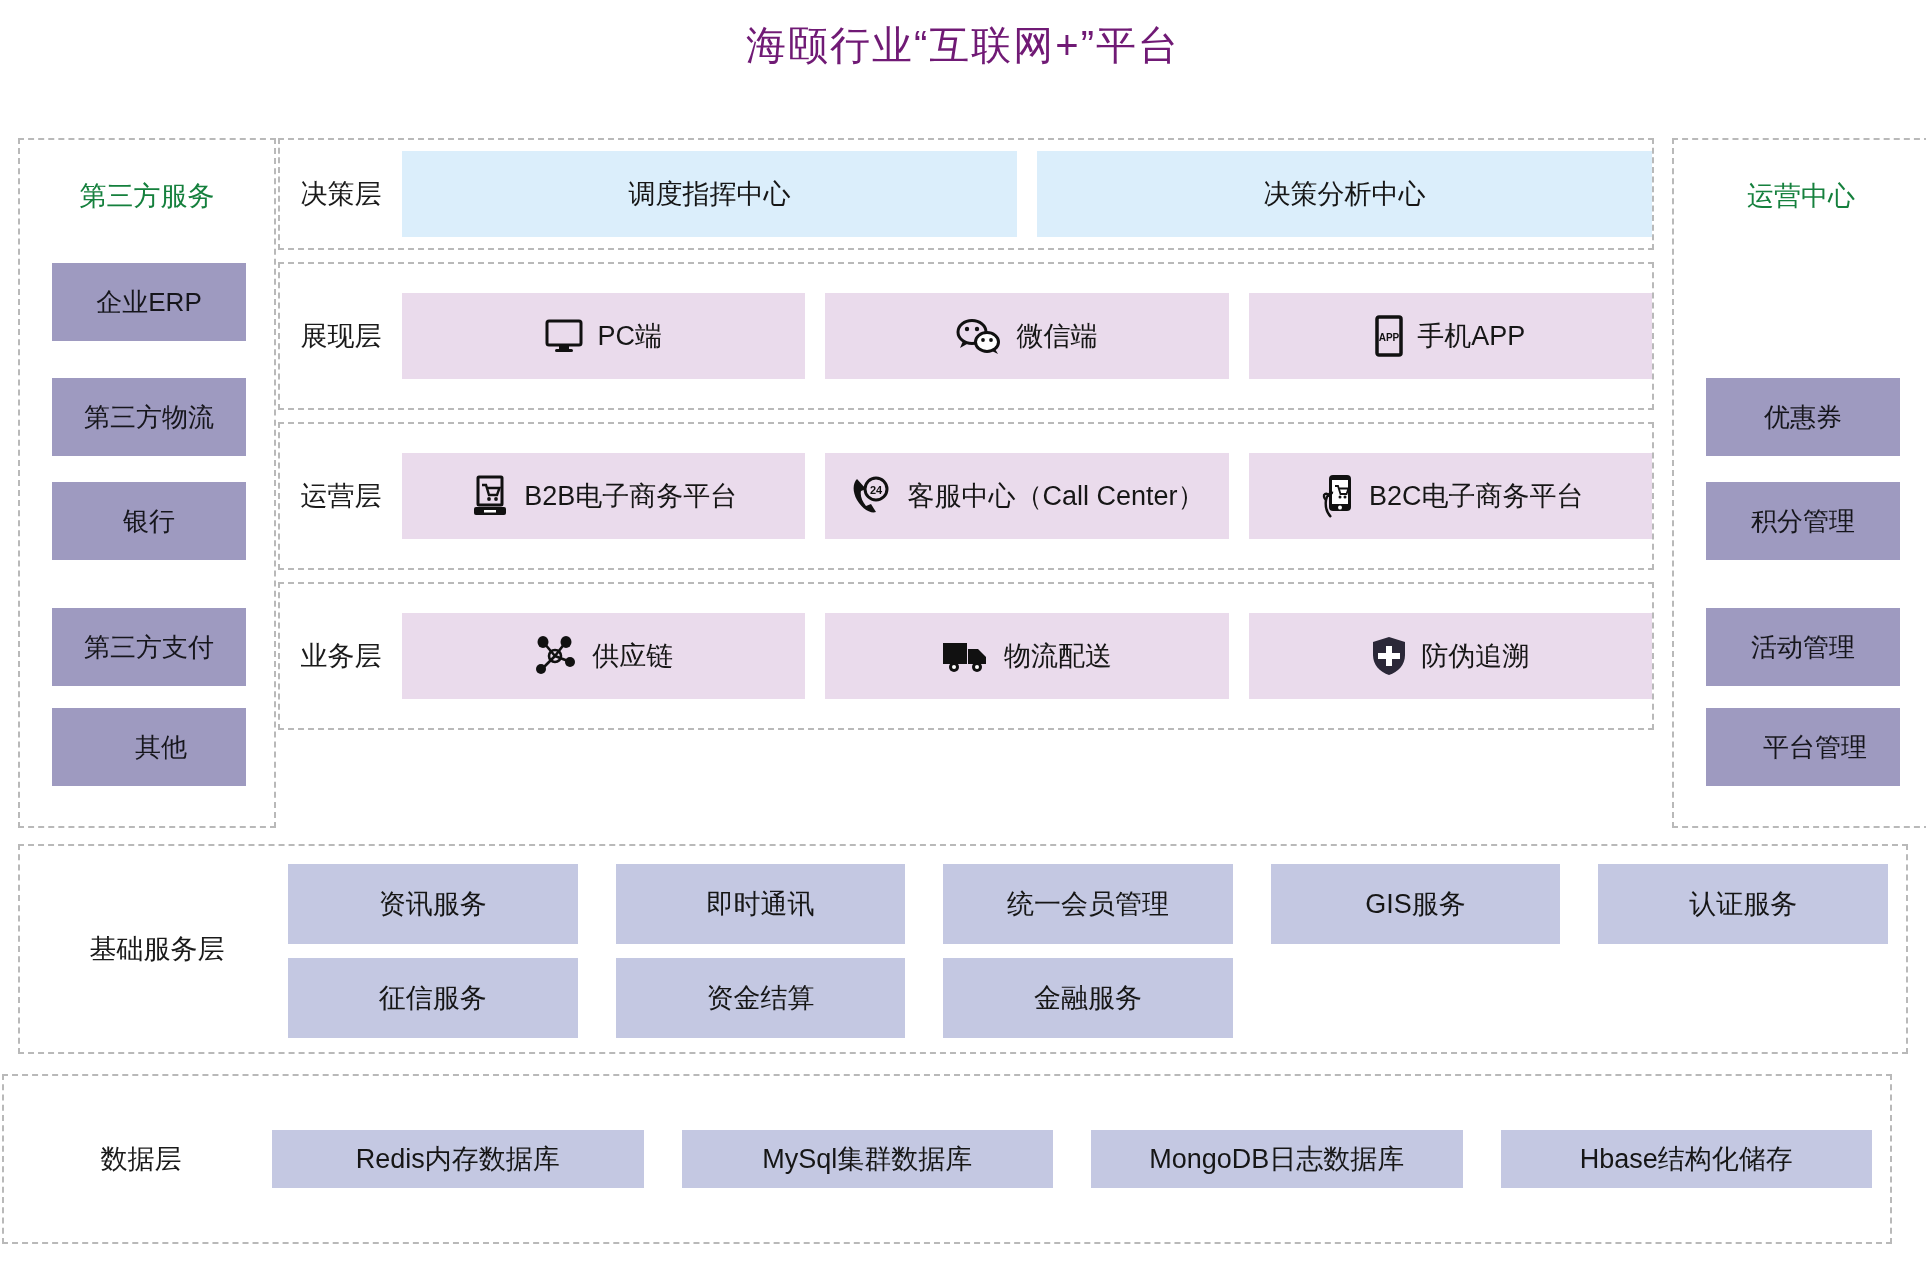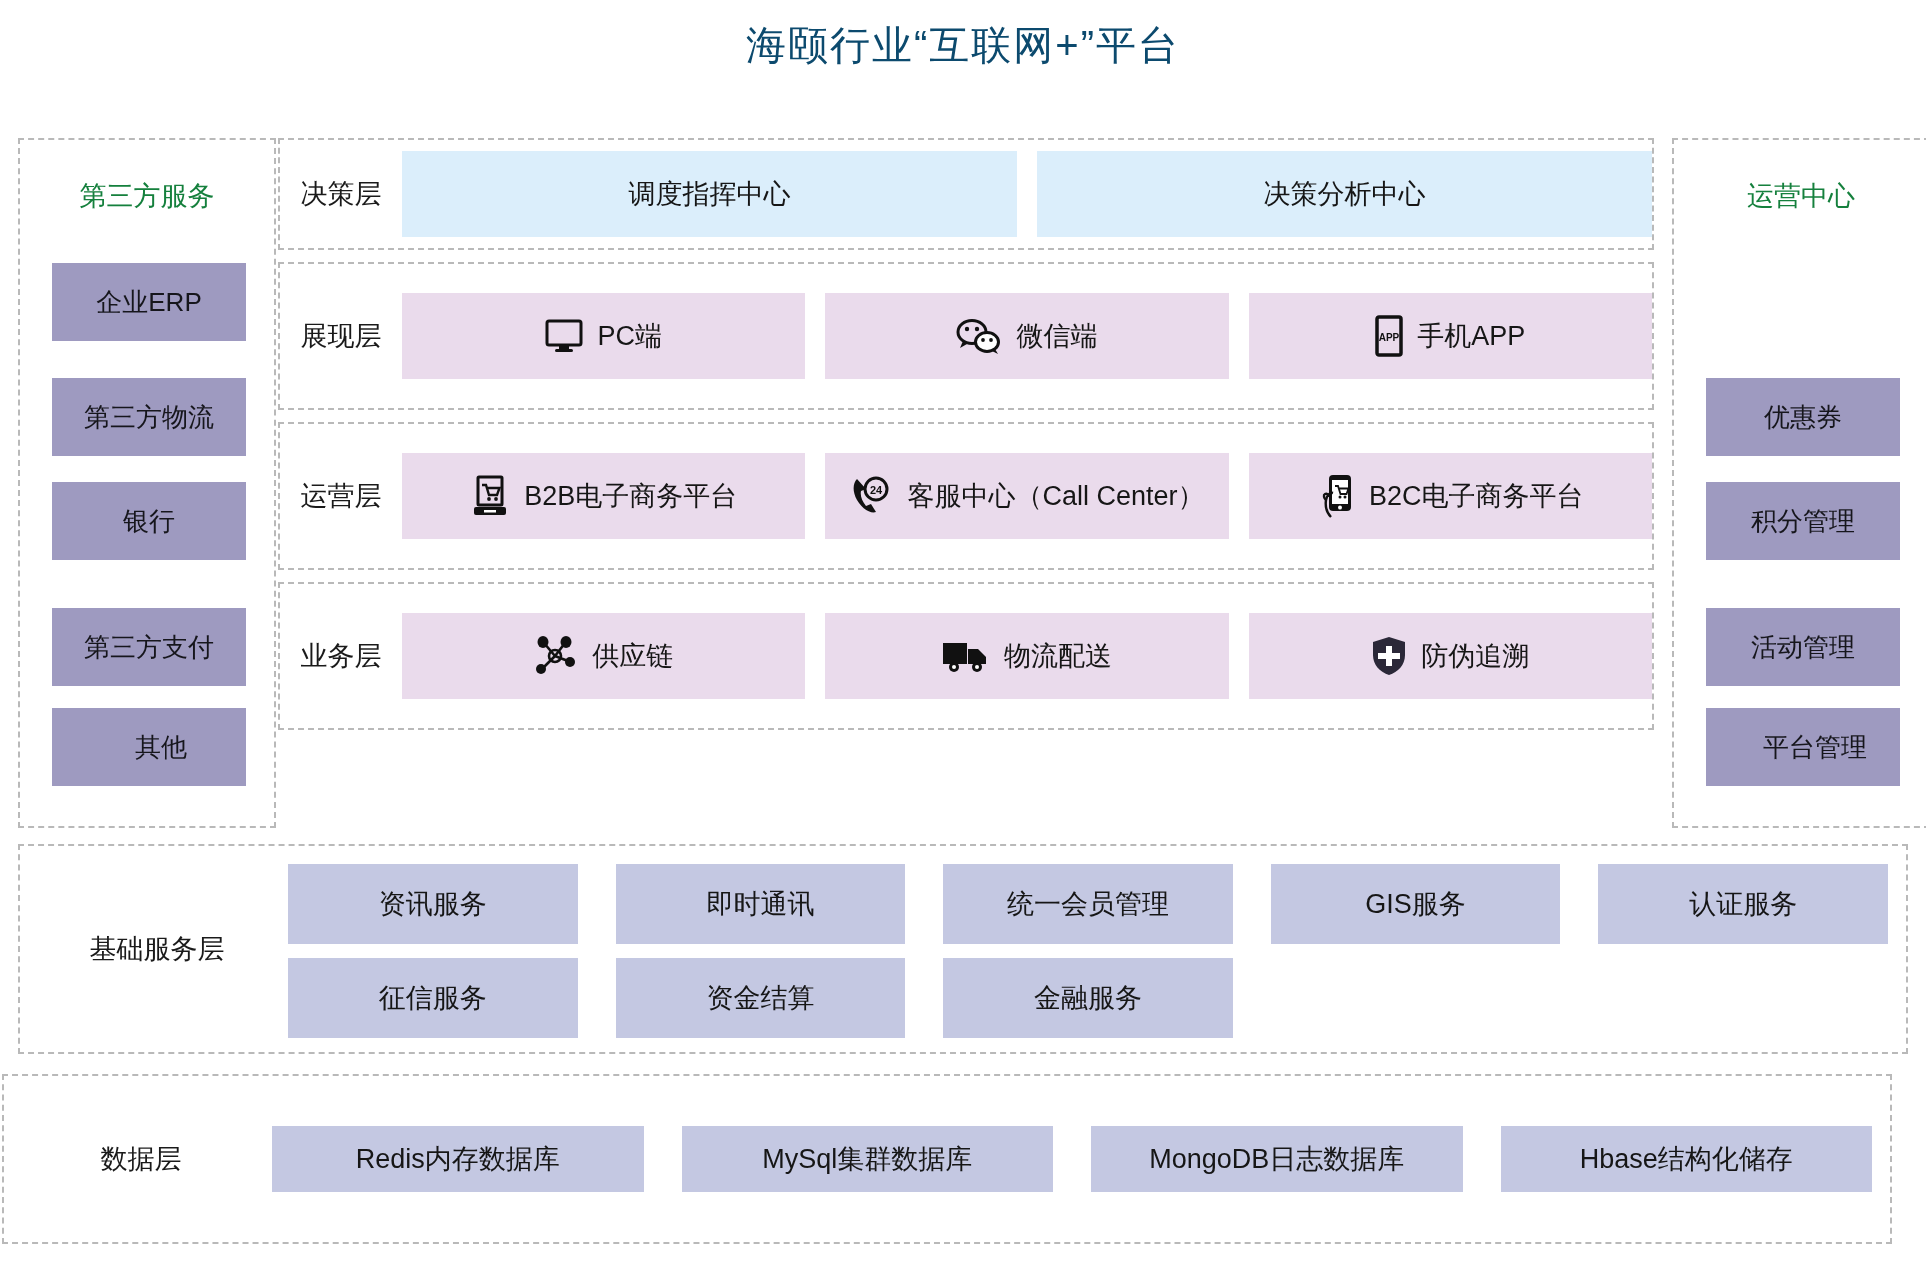--- a/index.html
+++ b/index.html
@@ -12,21 +12,21 @@
   }
   .page { position: relative; width: 1926px; height: 1270px; }
 
   
   .title {
     position: absolute;
     top: 18px; left: 0; width: 1926px;
     text-align: center;
     font-size: 40px;
     font-weight: 400;
-    color: #0c4a6e;
+    color: #701a75;
     letter-spacing: 2px;
   }
 
   
   .dashed {
     position: absolute;
     border: 2px dashed #b9b9b9;
     background: #ffffff;
   }
 
@@ -145,21 +145,21 @@
     transform: translateY(-50%);
     width: 190px;
     text-align: center;
     font-size: 27px;
     color: #1a1a1a;
   }
   .data-grid {
     position: absolute;
     left: 268px; top: 50%;
     transform: translateY(-50%);
-    width: 1600px; height: 66px;
+    width: 1600px; height: 58px;
     display: grid;
     grid-template-columns: repeat(4, 1fr);
     column-gap: 38px;
   }
   .db-box {
     background: #c4c8e2;
     display: flex;
     align-items: center;
     justify-content: center;
     font-size: 27px;

